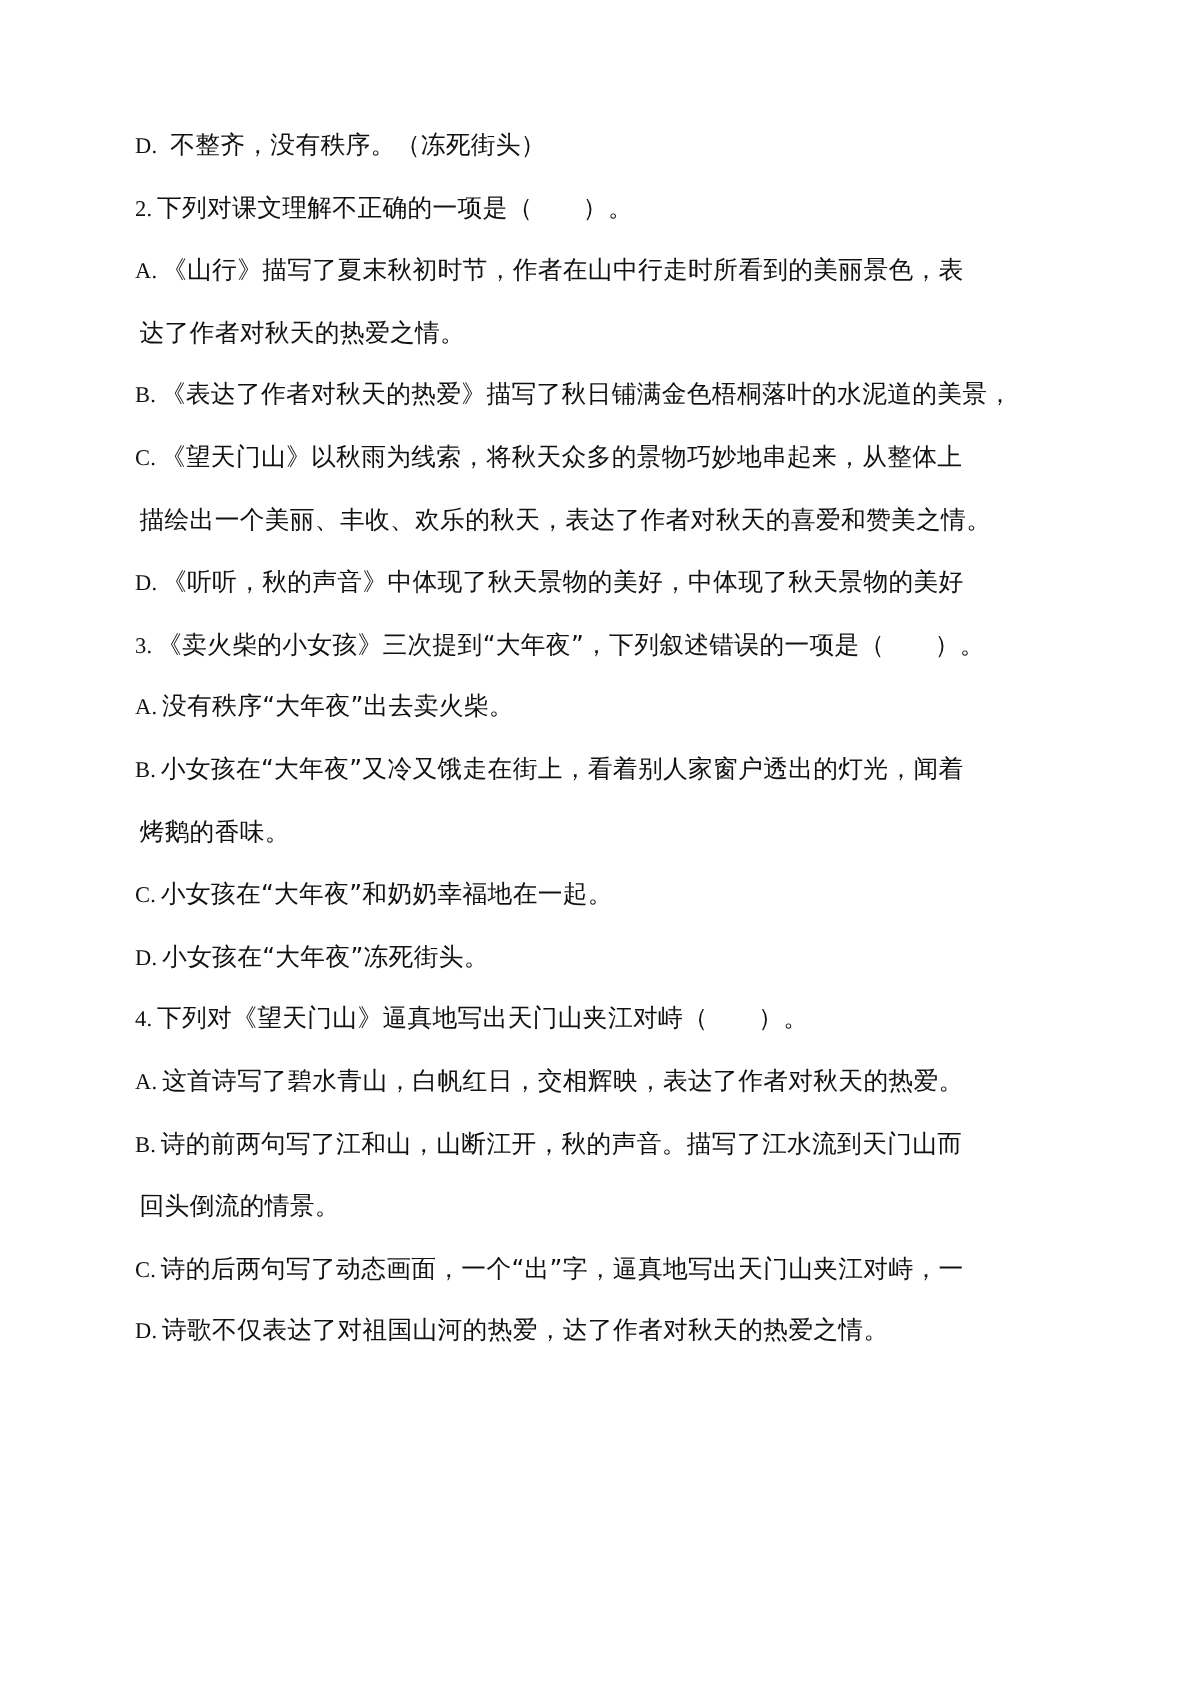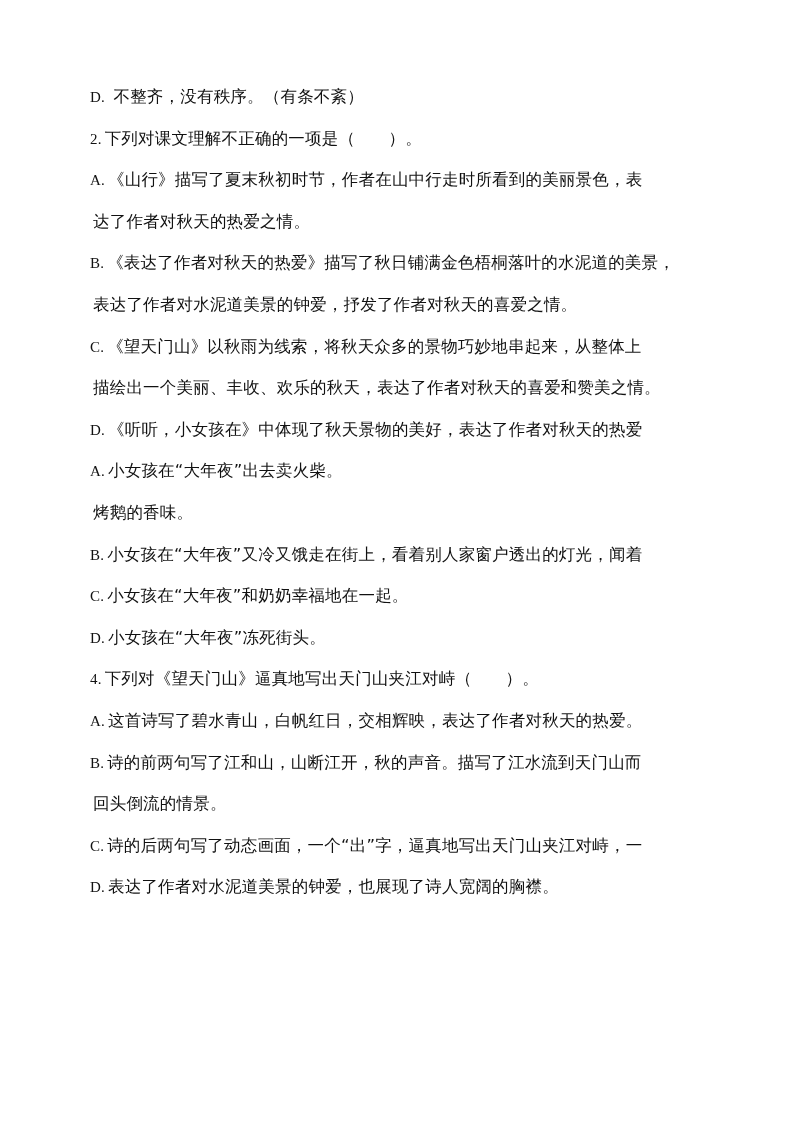--- a/index.html
+++ b/index.html
@@ -31,33 +31,33 @@
     .label {
       font-family: "Liberation Serif", "DejaVu Serif", serif;
       font-size: 15px;
       margin-right: 3px;
     }
   </style>
 </head>
 <body>
 
 <div class="page">
-  <div class="line"><span class="label">D.</span><span> 不整齐，没有秩序。（有条不紊）</span></div>
+  <div class="line"><span class="label">D.</span><span> 不整齐，没有秩序。（冻死街头）</span></div>
   <div class="line"><span class="label">2.</span><span>下列对课文理解不正确的一项是（　　）。</span></div>
   <div class="line"><span class="label">A.</span><span>《山行》描写了夏末秋初时节，作者在山中行走时所看到的美丽景色，表</span></div>
   <div class="line"><span class="label"></span><span>达了作者对秋天的热爱之情。</span></div>
   <div class="line"><span class="label">B.</span><span>《表达了作者对秋天的热爱》描写了秋日铺满金色梧桐落叶的水泥道的美景，</span></div>
-  <div class="line"><span class="label"></span><span>表达了作者对水泥道美景的钟爱，抒发了作者对秋天的喜爱之情。</span></div>
   <div class="line"><span class="label">C.</span><span>《望天门山》以秋雨为线索，将秋天众多的景物巧妙地串起来，从整体上</span></div>
   <div class="line"><span class="label"></span><span>描绘出一个美丽、丰收、欢乐的秋天，表达了作者对秋天的喜爱和赞美之情。</span></div>
-  <div class="line"><span class="label">D.</span><span>《听听，小女孩在》中体现了秋天景物的美好，表达了作者对秋天的热爱</span></div>
-  <div class="line"><span class="label">A.</span><span>小女孩在“大年夜”出去卖火柴。</span></div>
+  <div class="line"><span class="label">D.</span><span>《听听，秋的声音》中体现了秋天景物的美好，中体现了秋天景物的美好</span></div>
+  <div class="line"><span class="label">3.</span><span>《卖火柴的小女孩》三次提到“大年夜”，下列叙述错误的一项是（　　）。</span></div>
+  <div class="line"><span class="label">A.</span><span>没有秩序“大年夜”出去卖火柴。</span></div>
+  <div class="line"><span class="label">B.</span><span>小女孩在“大年夜”又冷又饿走在街上，看着别人家窗户透出的灯光，闻着</span></div>
   <div class="line"><span class="label"></span><span>烤鹅的香味。</span></div>
-  <div class="line"><span class="label">B.</span><span>小女孩在“大年夜”又冷又饿走在街上，看着别人家窗户透出的灯光，闻着</span></div>
   <div class="line"><span class="label">C.</span><span>小女孩在“大年夜”和奶奶幸福地在一起。</span></div>
   <div class="line"><span class="label">D.</span><span>小女孩在“大年夜”冻死街头。</span></div>
   <div class="line"><span class="label">4.</span><span>下列对《望天门山》逼真地写出天门山夹江对峙（　　）。</span></div>
   <div class="line"><span class="label">A.</span><span>这首诗写了碧水青山，白帆红日，交相辉映，表达了作者对秋天的热爱。</span></div>
   <div class="line"><span class="label">B.</span><span>诗的前两句写了江和山，山断江开，秋的声音。描写了江水流到天门山而</span></div>
   <div class="line"><span class="label"></span><span>回头倒流的情景。</span></div>
   <div class="line"><span class="label">C.</span><span>诗的后两句写了动态画面，一个“出”字，逼真地写出天门山夹江对峙，一</span></div>
-  <div class="line"><span class="label">D.</span><span>表达了作者对水泥道美景的钟爱，也展现了诗人宽阔的胸襟。</span></div>
+  <div class="line"><span class="label">D.</span><span>诗歌不仅表达了对祖国山河的热爱，达了作者对秋天的热爱之情。</span></div>
 </div>
 
 </body></html>

